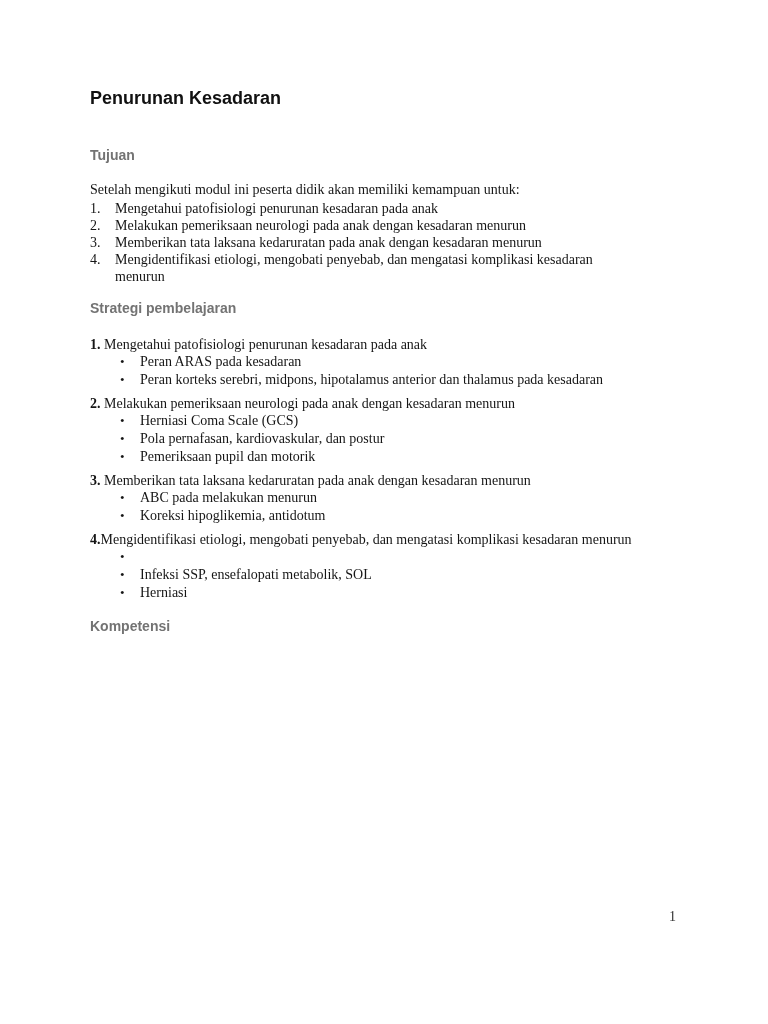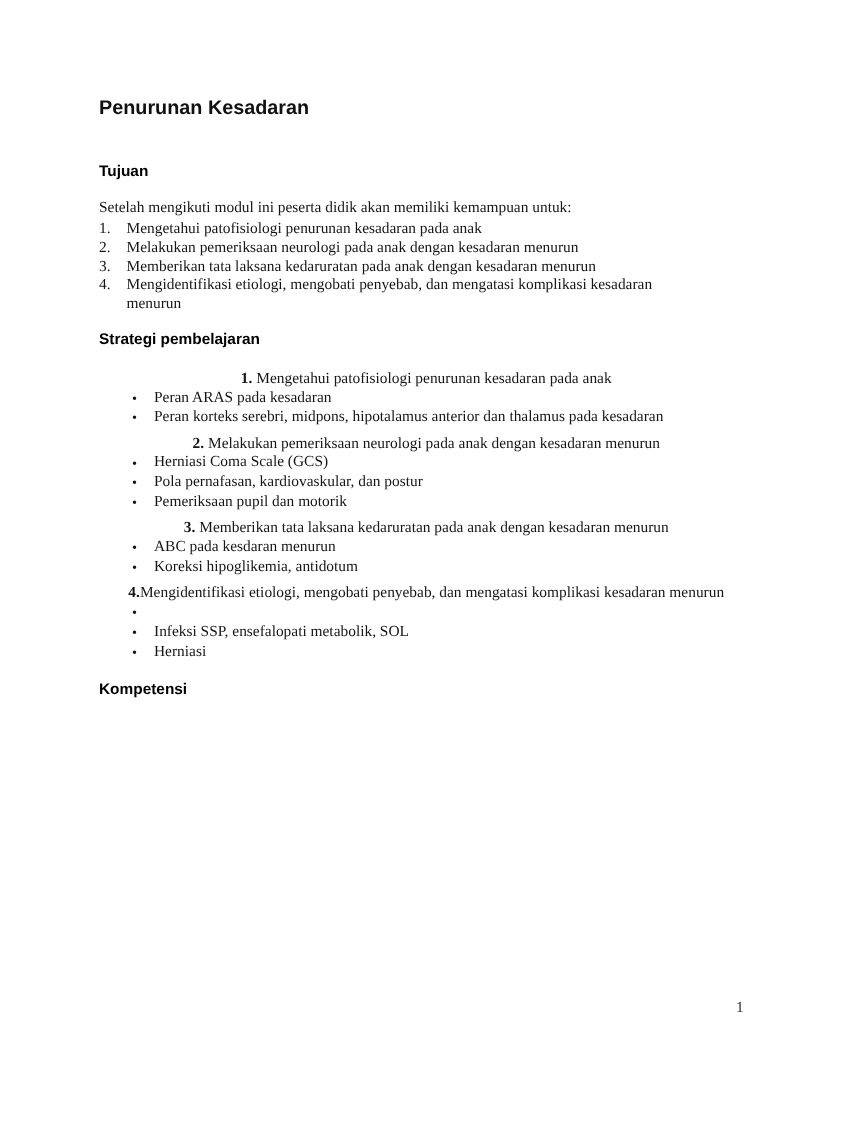--- a/index.html
+++ b/index.html
@@ -27,21 +27,21 @@
     line-height: 21px;
     margin: 0;
     color: #111;
   }
   .sec-heading {
     font-family: "Liberation Sans", sans-serif;
     font-weight: bold;
     font-size: 14px;
     line-height: 16px;
     margin: 0;
-    color: #000000;
+    color: #737373;
   }
   .h-tujuan      { margin-top: 38px; }
   .h-strategi    { margin-top: 15px; }
   .h-kompetensi  { margin-top: 16px; }
   .intro {
     margin: 18px 0 0 0;
   }
   ol.num-list {
     list-style: none;
     margin: 2px 0 0 0;
@@ -58,21 +58,20 @@
     max-width: 520px;
   }
   .group {
     margin-top: 6px;
   }
   .group-first {
     margin-top: 20px;
   }
   .group-title {
     margin: 0;
-    text-align: center;
   }
   .group-title .gnum {
     font-weight: bold;
   }
   ul.bullet-list {
     list-style: none;
     margin: 0;
     padding: 0;
   }
   ul.bullet-list li {
@@ -160,21 +159,21 @@
             <span>Pemeriksaan pupil dan motorik</span>
           </li>
       </ul>
     </div>
 
     <div class="group">
       <p class="group-title"><span class="gnum">3.</span><span> Memberikan tata laksana kedaruratan pada anak dengan kesadaran menurun</span></p>
       <ul class="bullet-list">
         <li>
             <span class="bullet">•</span>
-            <span>ABC pada kesdaran menurun</span>
+            <span>ABC pada melakukan menurun</span>
           </li>
         <li>
             <span class="bullet">•</span>
             <span>Koreksi hipoglikemia, antidotum</span>
           </li>
       </ul>
     </div>
 
     <div class="group">
       <p class="group-title"><span class="gnum">4.</span><span>Mengidentifikasi etiologi, mengobati penyebab, dan mengatasi komplikasi kesadaran menurun</span></p>

